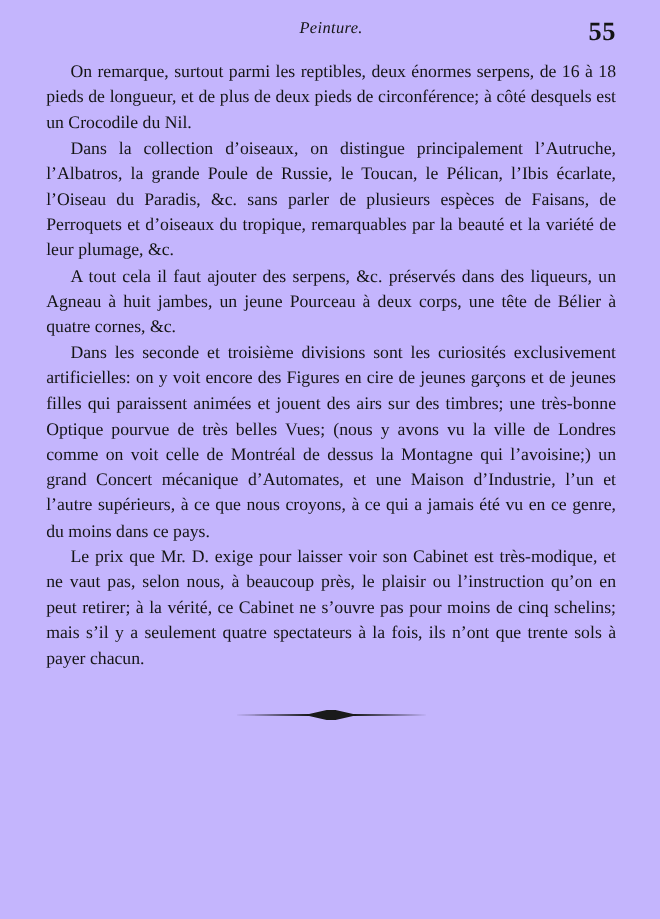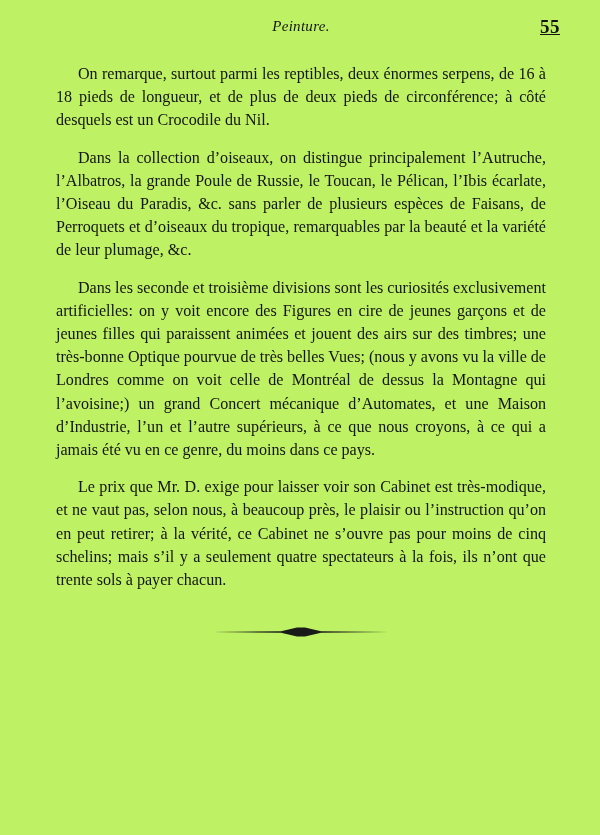--- a/index.html
+++ b/index.html
@@ -13,55 +13,54 @@
     overflow: hidden;
     font-family: "Liberation Serif", serif;
     color: #141414;
   }
   .page {
     position: relative;
     width: 600px;
     height: 835px;
     box-sizing: border-box;
     padding: 18px 40px 0 42px;
-    background: #bef264;
+    background: #c4b5fd;
   }
   .header {
     position: relative;
     height: 30px;
     margin-bottom: 6px;
   }
   .running-title {
     position: absolute;
     left: 0;
     right: 0;
     top: 0;
     text-align: center;
     font-style: italic;
     font-size: 15px;
     letter-spacing: 0.3px;
   }
   .page-number {
     position: absolute;
     right: 0;
     top: -2px;
-    font-size: 19px;
+    font-size: 24px;
     font-weight: bold;
     letter-spacing: 0.5px;
-    text-decoration: underline;
   }
   .body-text {
     font-size: 16.1px;
     line-height: 23.2px;
     text-align: justify;
     text-justify: inter-word;
     hyphens: none;
   }
   .body-text p {
-    margin: 14px;
+    margin: 0;
     text-indent: 22px;
   }
   .ornament {
     margin-top: 30px;
     text-align: center;
     height: 20px;
   }
   .ornament svg {
     display: inline-block;
     vertical-align: middle;
@@ -73,20 +72,21 @@
 <div class="page">
 
   <div class="header">
     <div class="running-title">Peinture.</div>
     <div class="page-number">55</div>
   </div>
 
   <div class="body-text">
     <p>On remarque, surtout parmi les reptibles, deux énormes serpens, de 16 à 18 pieds de longueur, et de plus de deux pieds de circonférence; à côté desquels est un Crocodile du Nil.</p>
     <p>Dans la collection d’oiseaux, on distingue principalement l’Autruche, l’Albatros, la grande Poule de Russie, le Toucan, le Pélican, l’Ibis écarlate, l’Oiseau du Paradis, &amp;c. sans parler de plusieurs espèces de Faisans, de Perroquets et d’oiseaux du tropique, remarquables par la beauté et la variété de leur plumage, &amp;c.</p>
+    <p>A tout cela il faut ajouter des serpens, &amp;c. préservés dans des liqueurs, un Agneau à huit jambes, un jeune Pourceau à deux corps, une tête de Bélier à quatre cornes, &amp;c.</p>
     <p>Dans les seconde et troisième divisions sont les curiosités exclusivement artificielles: on y voit encore des Figures en cire de jeunes garçons et de jeunes filles qui paraissent animées et jouent des airs sur des timbres; une très-bonne Optique pourvue de très belles Vues; (nous y avons vu la ville de Londres comme on voit celle de Montréal de dessus la Montagne qui l’avoisine;) un grand Concert mécanique d’Automates, et une Maison d’Industrie, l’un et l’autre supérieurs, à ce que nous croyons, à ce qui a jamais été vu en ce genre, du moins dans ce pays.</p>
     <p>Le prix que Mr. D. exige pour laisser voir son Cabinet est très-modique, et ne vaut pas, selon nous, à beaucoup près, le plaisir ou l’instruction qu’on en peut retirer; à la vérité, ce Cabinet ne s’ouvre pas pour moins de cinq schelins; mais s’il y a seulement quatre spectateurs à la fois, ils n’ont que trente sols à payer chacun.</p>
   </div>
 
   <div class="ornament">
     <svg width="180" height="12" viewBox="0 0 180 12" aria-hidden="true">
       <path d="M2 6 L70 5.2 L86 1.5 L94 1.5 L110 5.2 L178 6 L110 6.8 L94 10.5 L86 10.5 L70 6.8 Z" fill="#1a1a1a"></path>
     </svg>
   </div>
 

